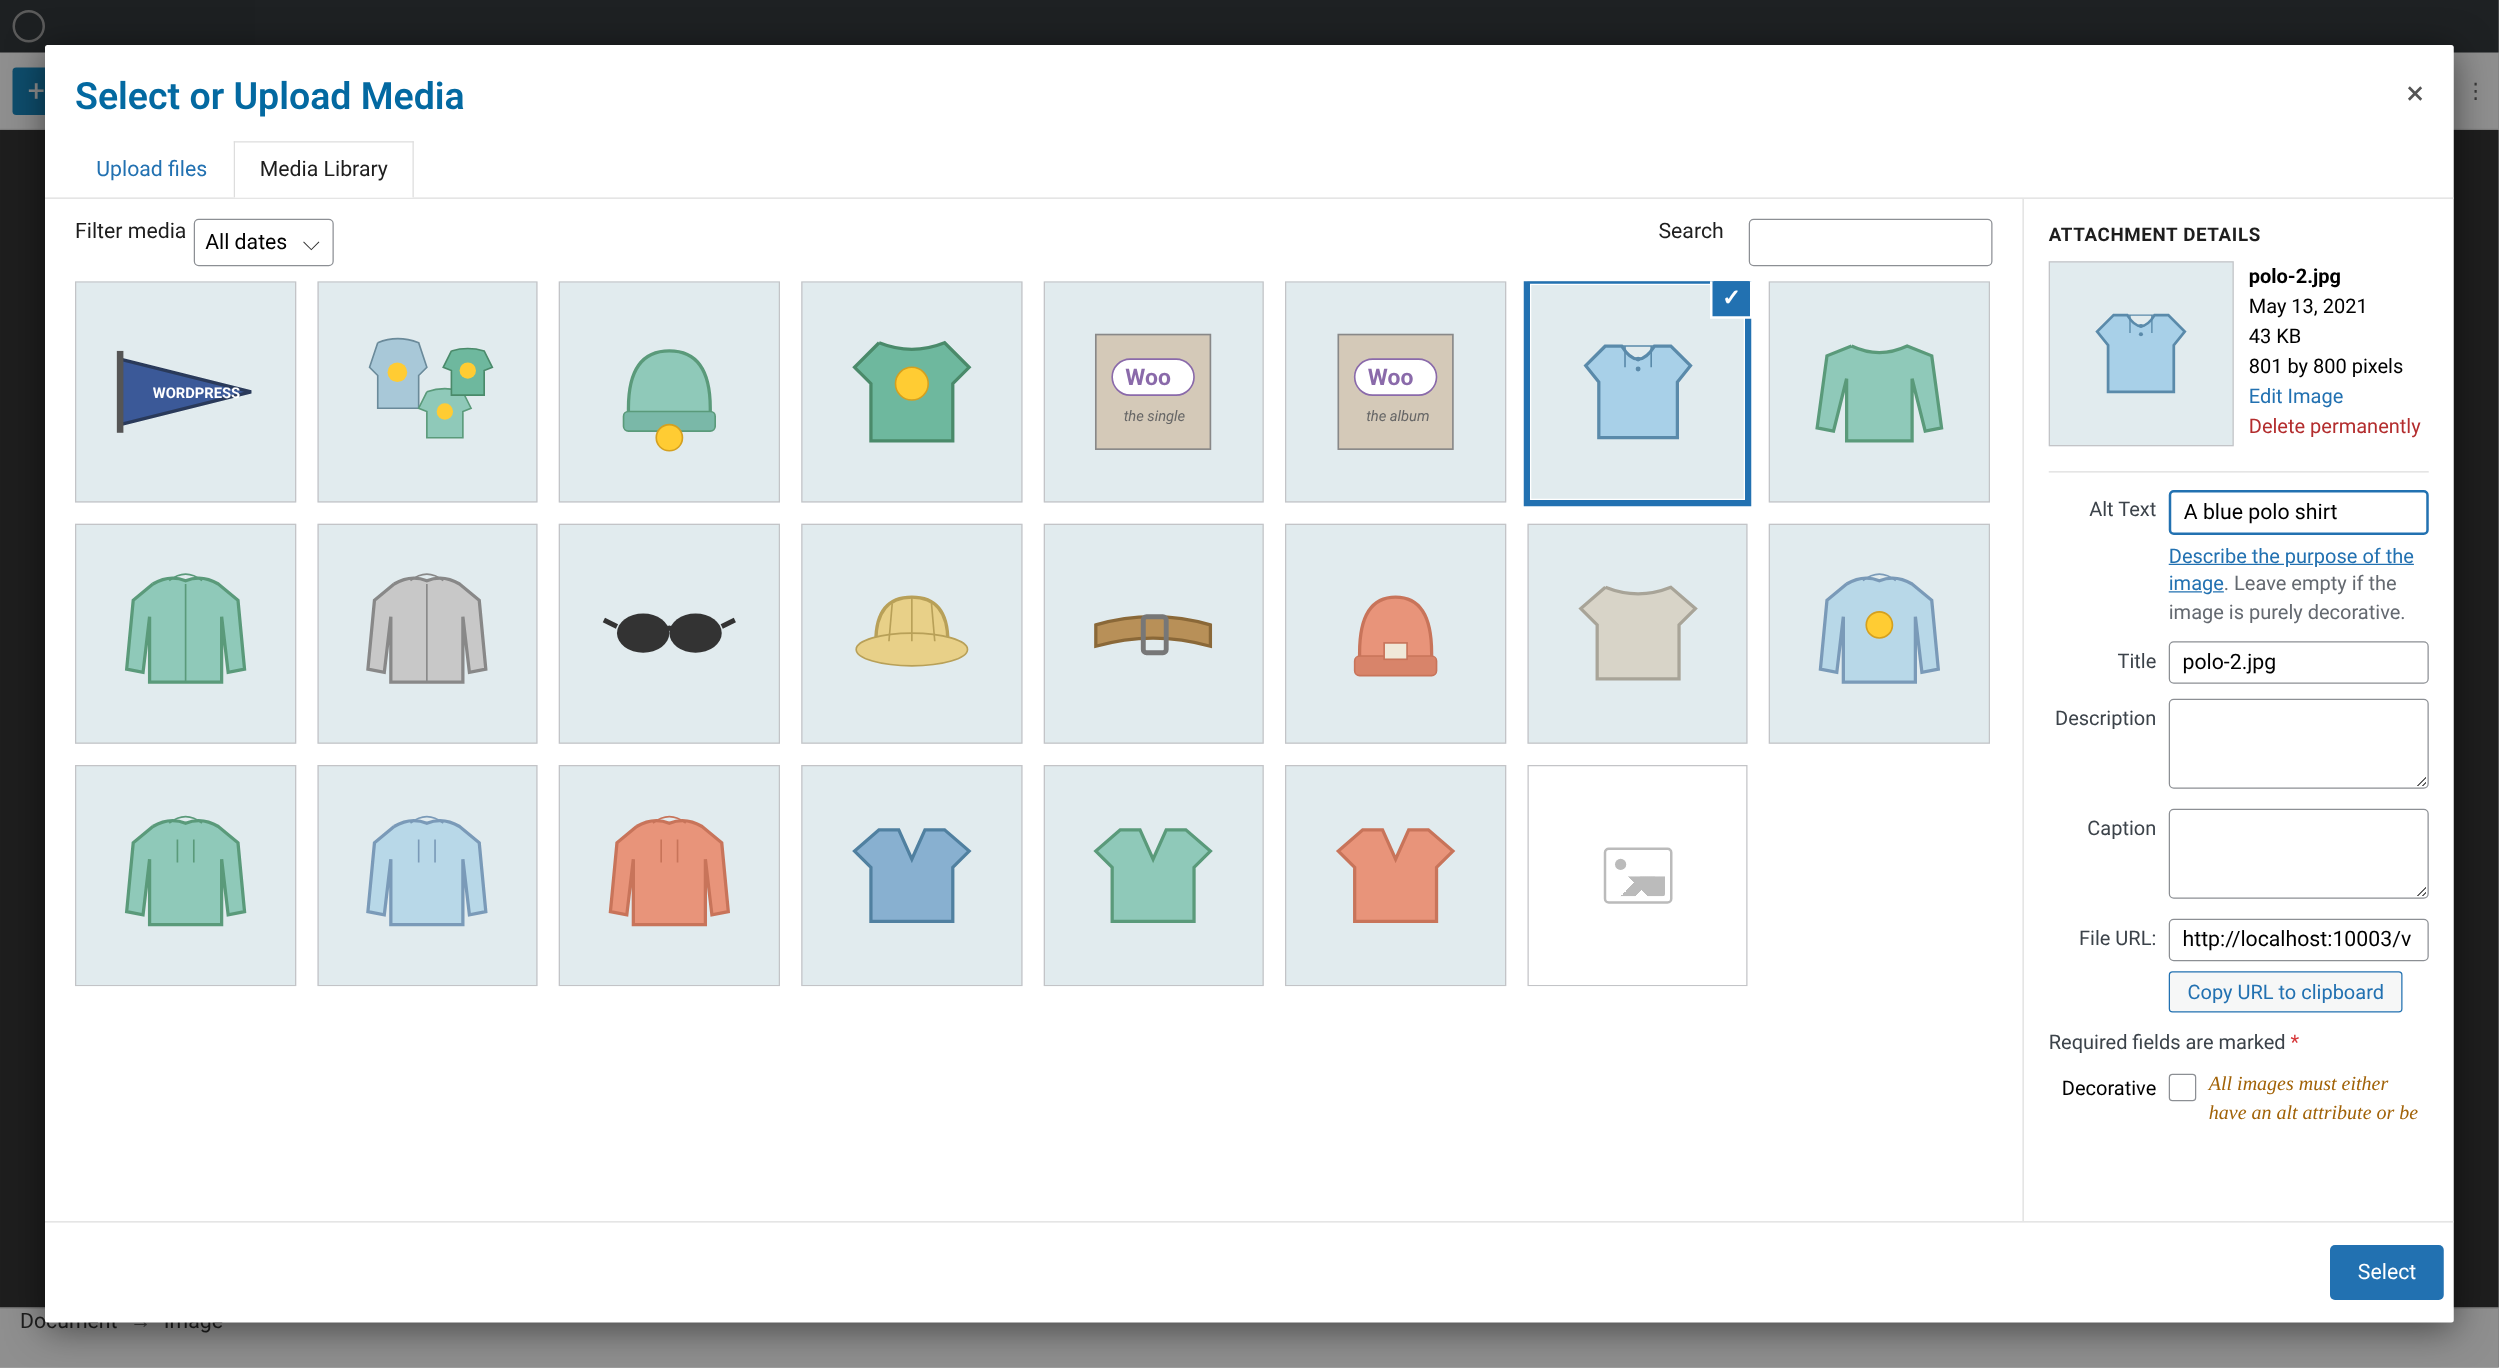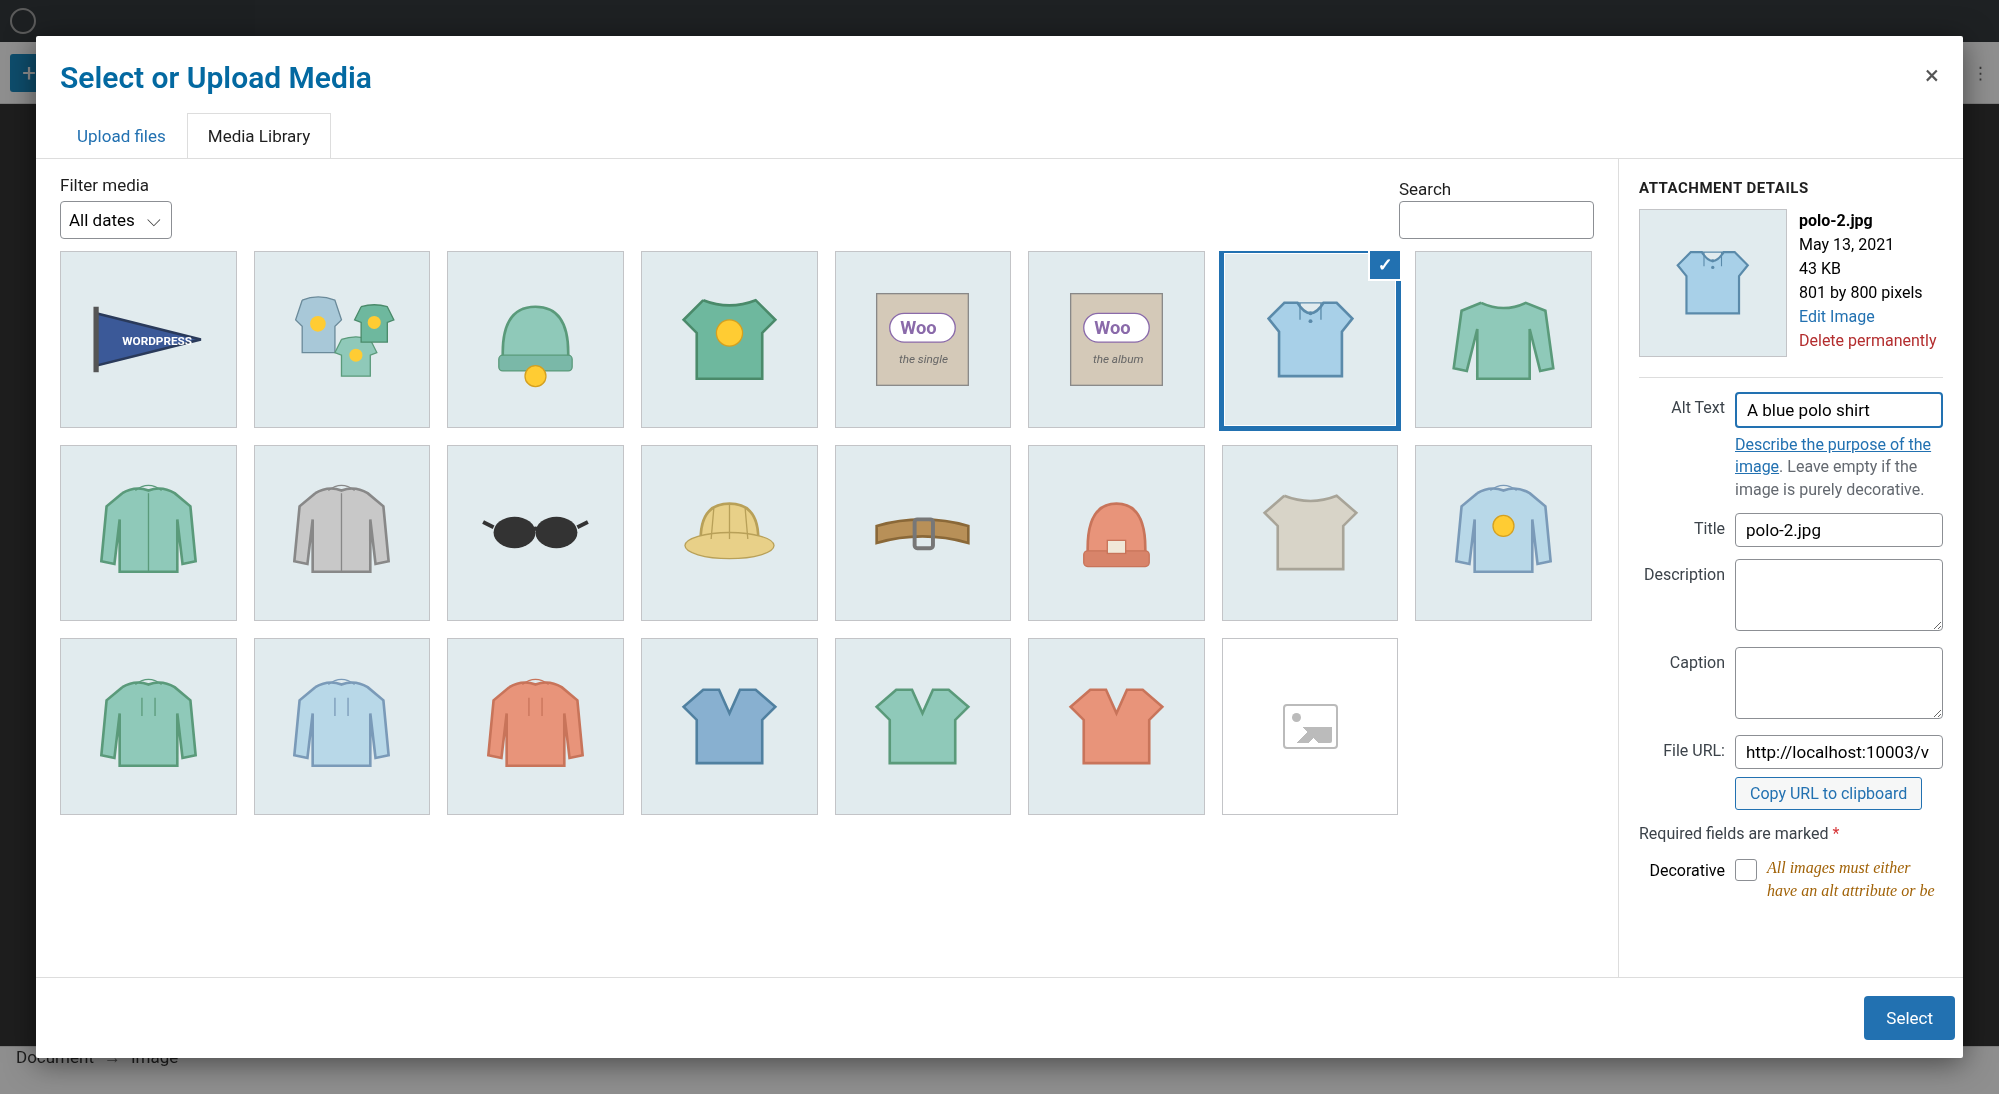--- a/index.html
+++ b/index.html
@@ -25,25 +25,25 @@
 .close-btn { font-size: 26px; color: #555; cursor: pointer; background: none; border: none; }
 
 .tabs { display: flex; border-bottom: 1px solid #ddd; padding-left: 20px; }
 .tab { padding: 12px 20px; border: 1px solid transparent; border-bottom: none; font-size: 17px; color: #2271b1; cursor: pointer; }
 .tab.active { border-color: #ddd; background: #fff; position: relative; top: 0; color: #1e1e1e; }
 
 .modal-body { flex: 1; display: flex; overflow: hidden; }
 
 .main-panel { flex: 1; display: flex; flex-direction: column; padding: 16px 24px; overflow: hidden; }
 .filter-row { display: flex; justify-content: space-between; align-items: flex-end; margin-bottom: 12px; }
-.filter-group { display: flex; flex-direction: column; gap: 6px; }
+.filter-group { display: flex; flex-direction: row; gap: 6px; }
 .filter-label { font-size: 17px; color: #1e1e1e; }
 .filter-select { padding: 8px 36px 8px 8px; border: 1px solid #8c8f94; border-radius: 4px; font-size: 17px; background: #fff; position: relative; display: flex; align-items: center; gap: 10px; cursor: pointer; }
 .filter-select::after { content: '⌵'; font-size: 18px; color: #333; position: absolute; right: 10px; }
-.search-group { display: flex; flex-direction: column; gap: 2px; align-items: flex-start; }
+.search-group { display: flex; flex-direction: row; gap: 20px; align-items: flex-start; }
 .search-input { width: 195px; padding: 8px 10px; border: 1px solid #8c8f94; border-radius: 4px; font-size: 17px; height: 38px; }
 
 .media-grid { display: grid; grid-template-columns: repeat(8, 1fr); gap: 17px; overflow-y: auto; align-content: start; padding-right: 2px; }
 .media-item { aspect-ratio: 1; background: #e1ebee; border: 1px solid #c3c4c7; display: flex; align-items: center; justify-content: center; position: relative; cursor: pointer; }
 .media-item.selected { outline: 5px solid #2271b1; outline-offset: -2px; box-shadow: inset 0 0 0 2px #fff; }
 .media-item.selected::after { content: '✓'; position: absolute; top: -3px; right: -3px; width: 30px; height: 30px; background: #2271b1; color: #fff; display: flex; align-items: center; justify-content: center; font-size: 18px; font-weight: bold; box-shadow: 0 0 0 2px #fff; }
 .media-svg { width: 75%; height: 75%; }
 .media-item.placeholder { background: #fff; }
 .placeholder-icon { width: 55px; height: 45px; border: 2px solid #bbb; border-radius: 4px; position: relative; }
 .placeholder-icon::before { content: ''; position: absolute; top: 7px; left: 7px; width: 9px; height: 9px; background: #bbb; border-radius: 50%; }

